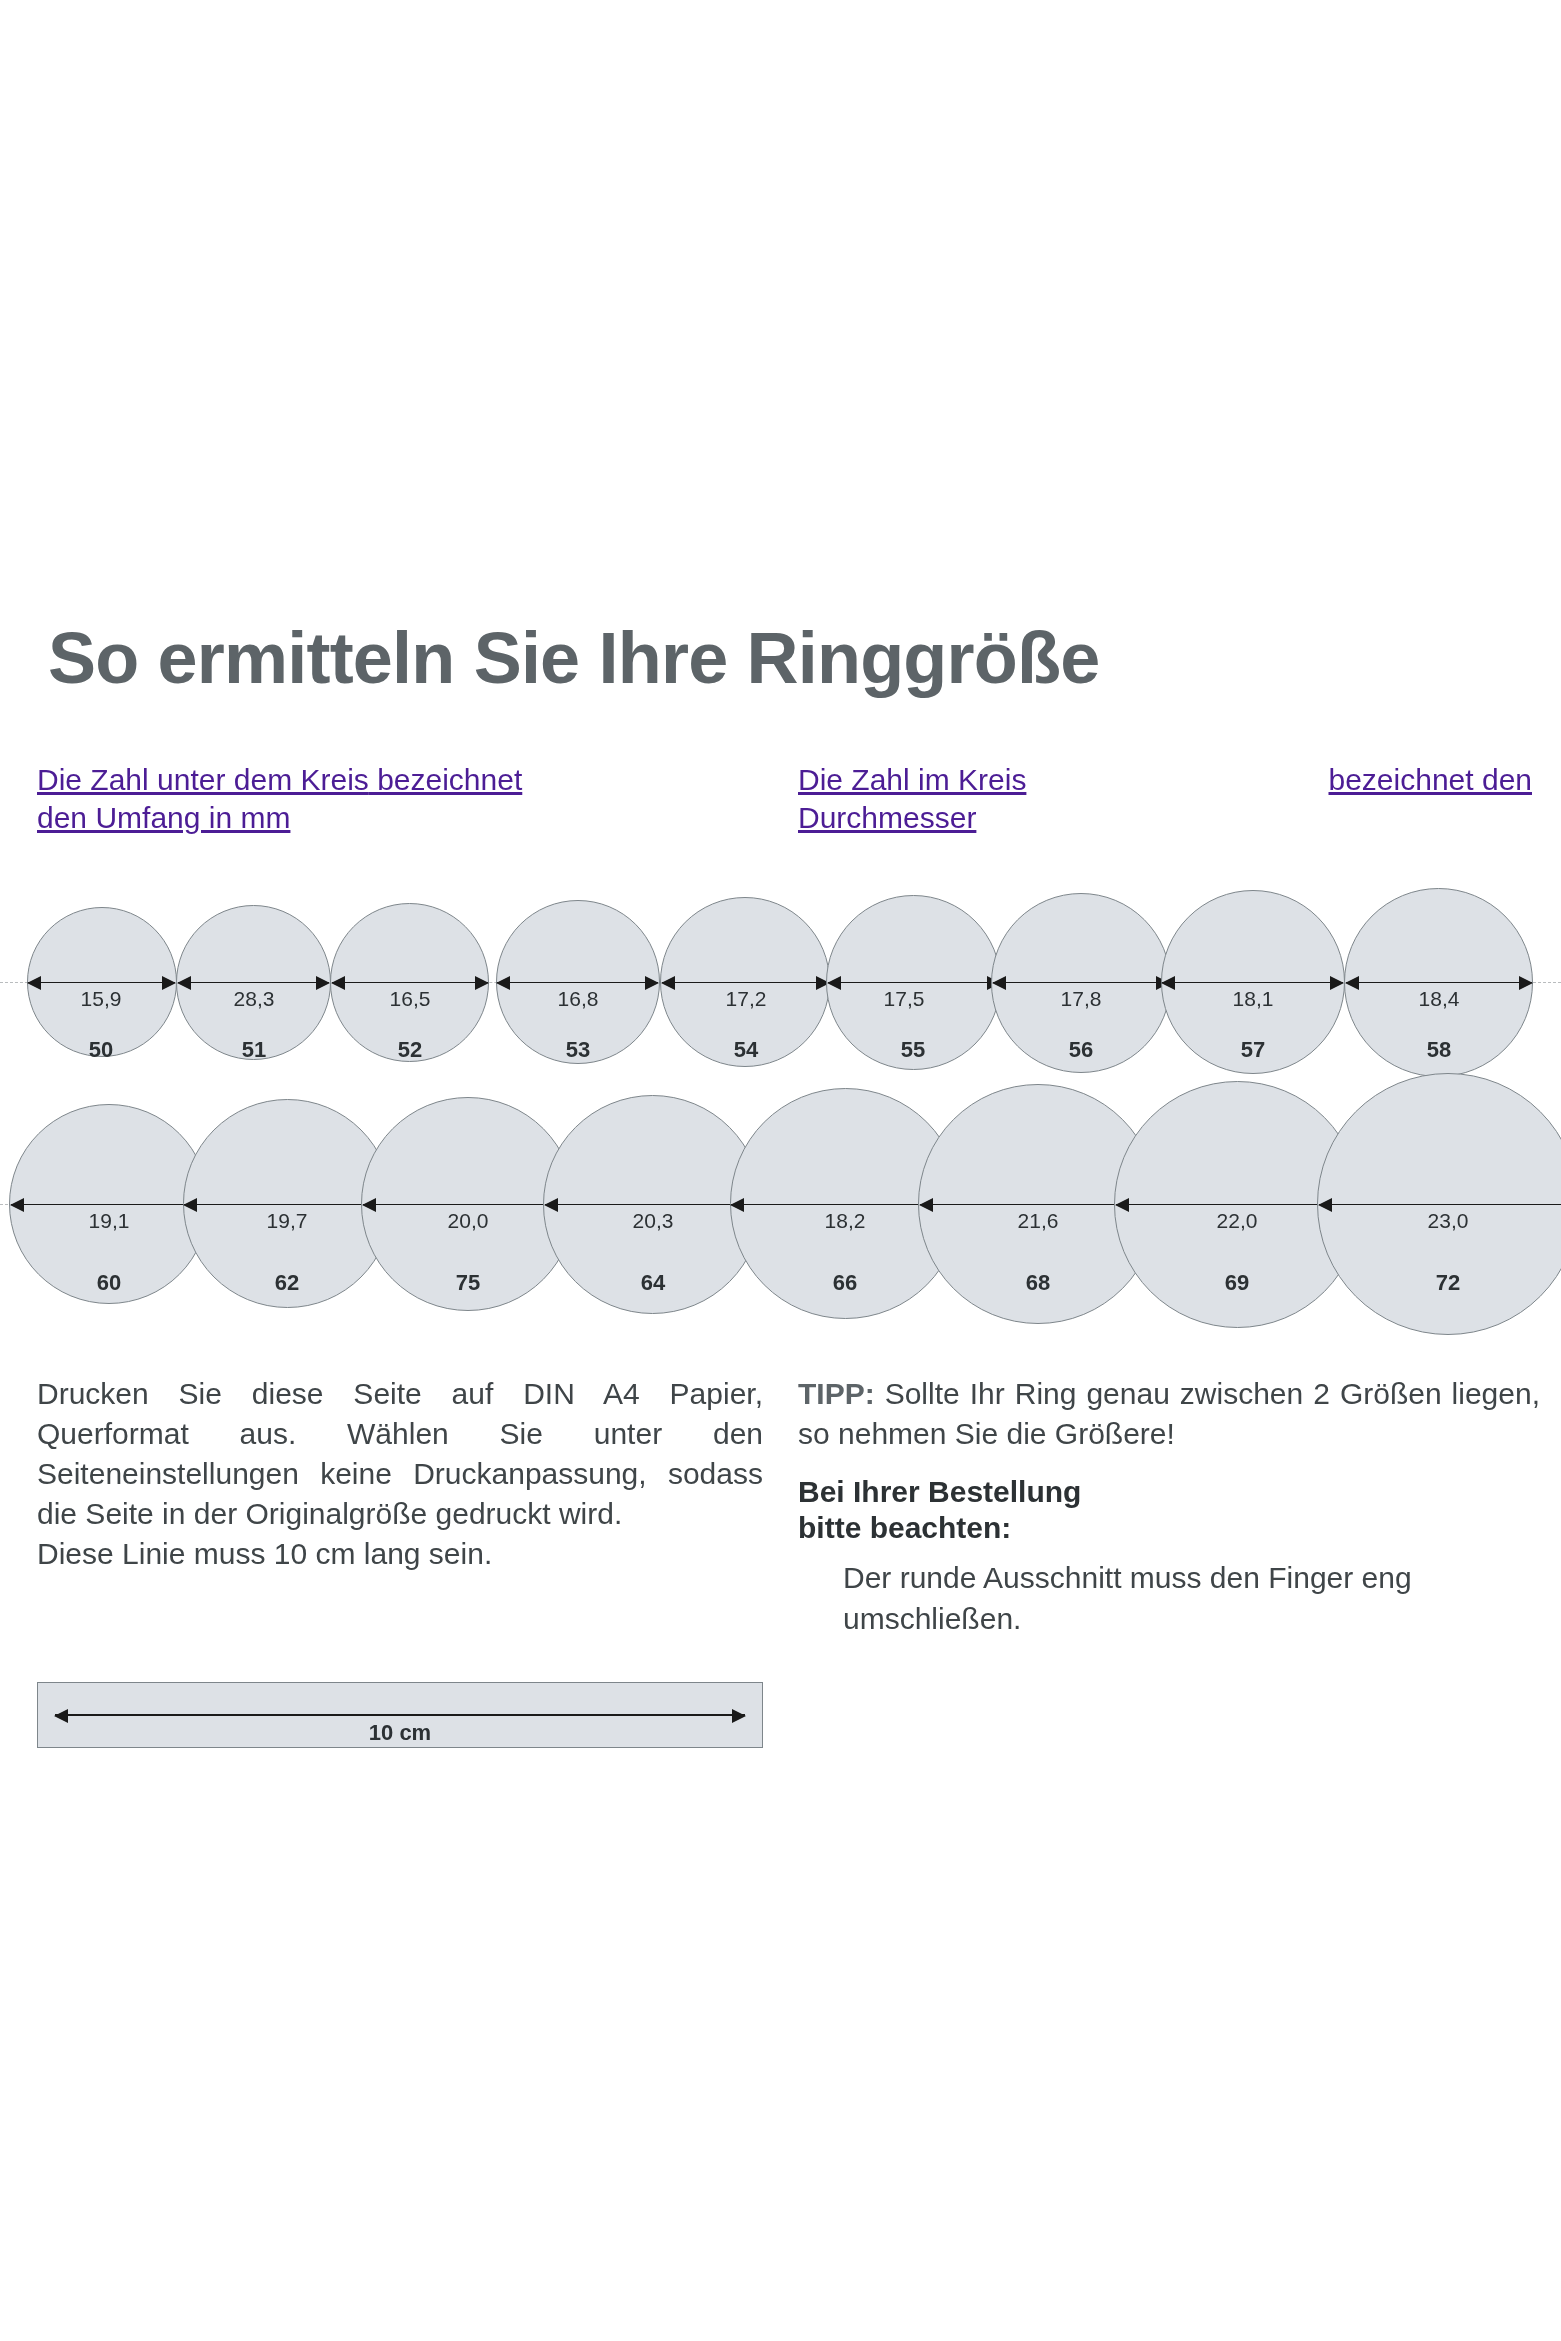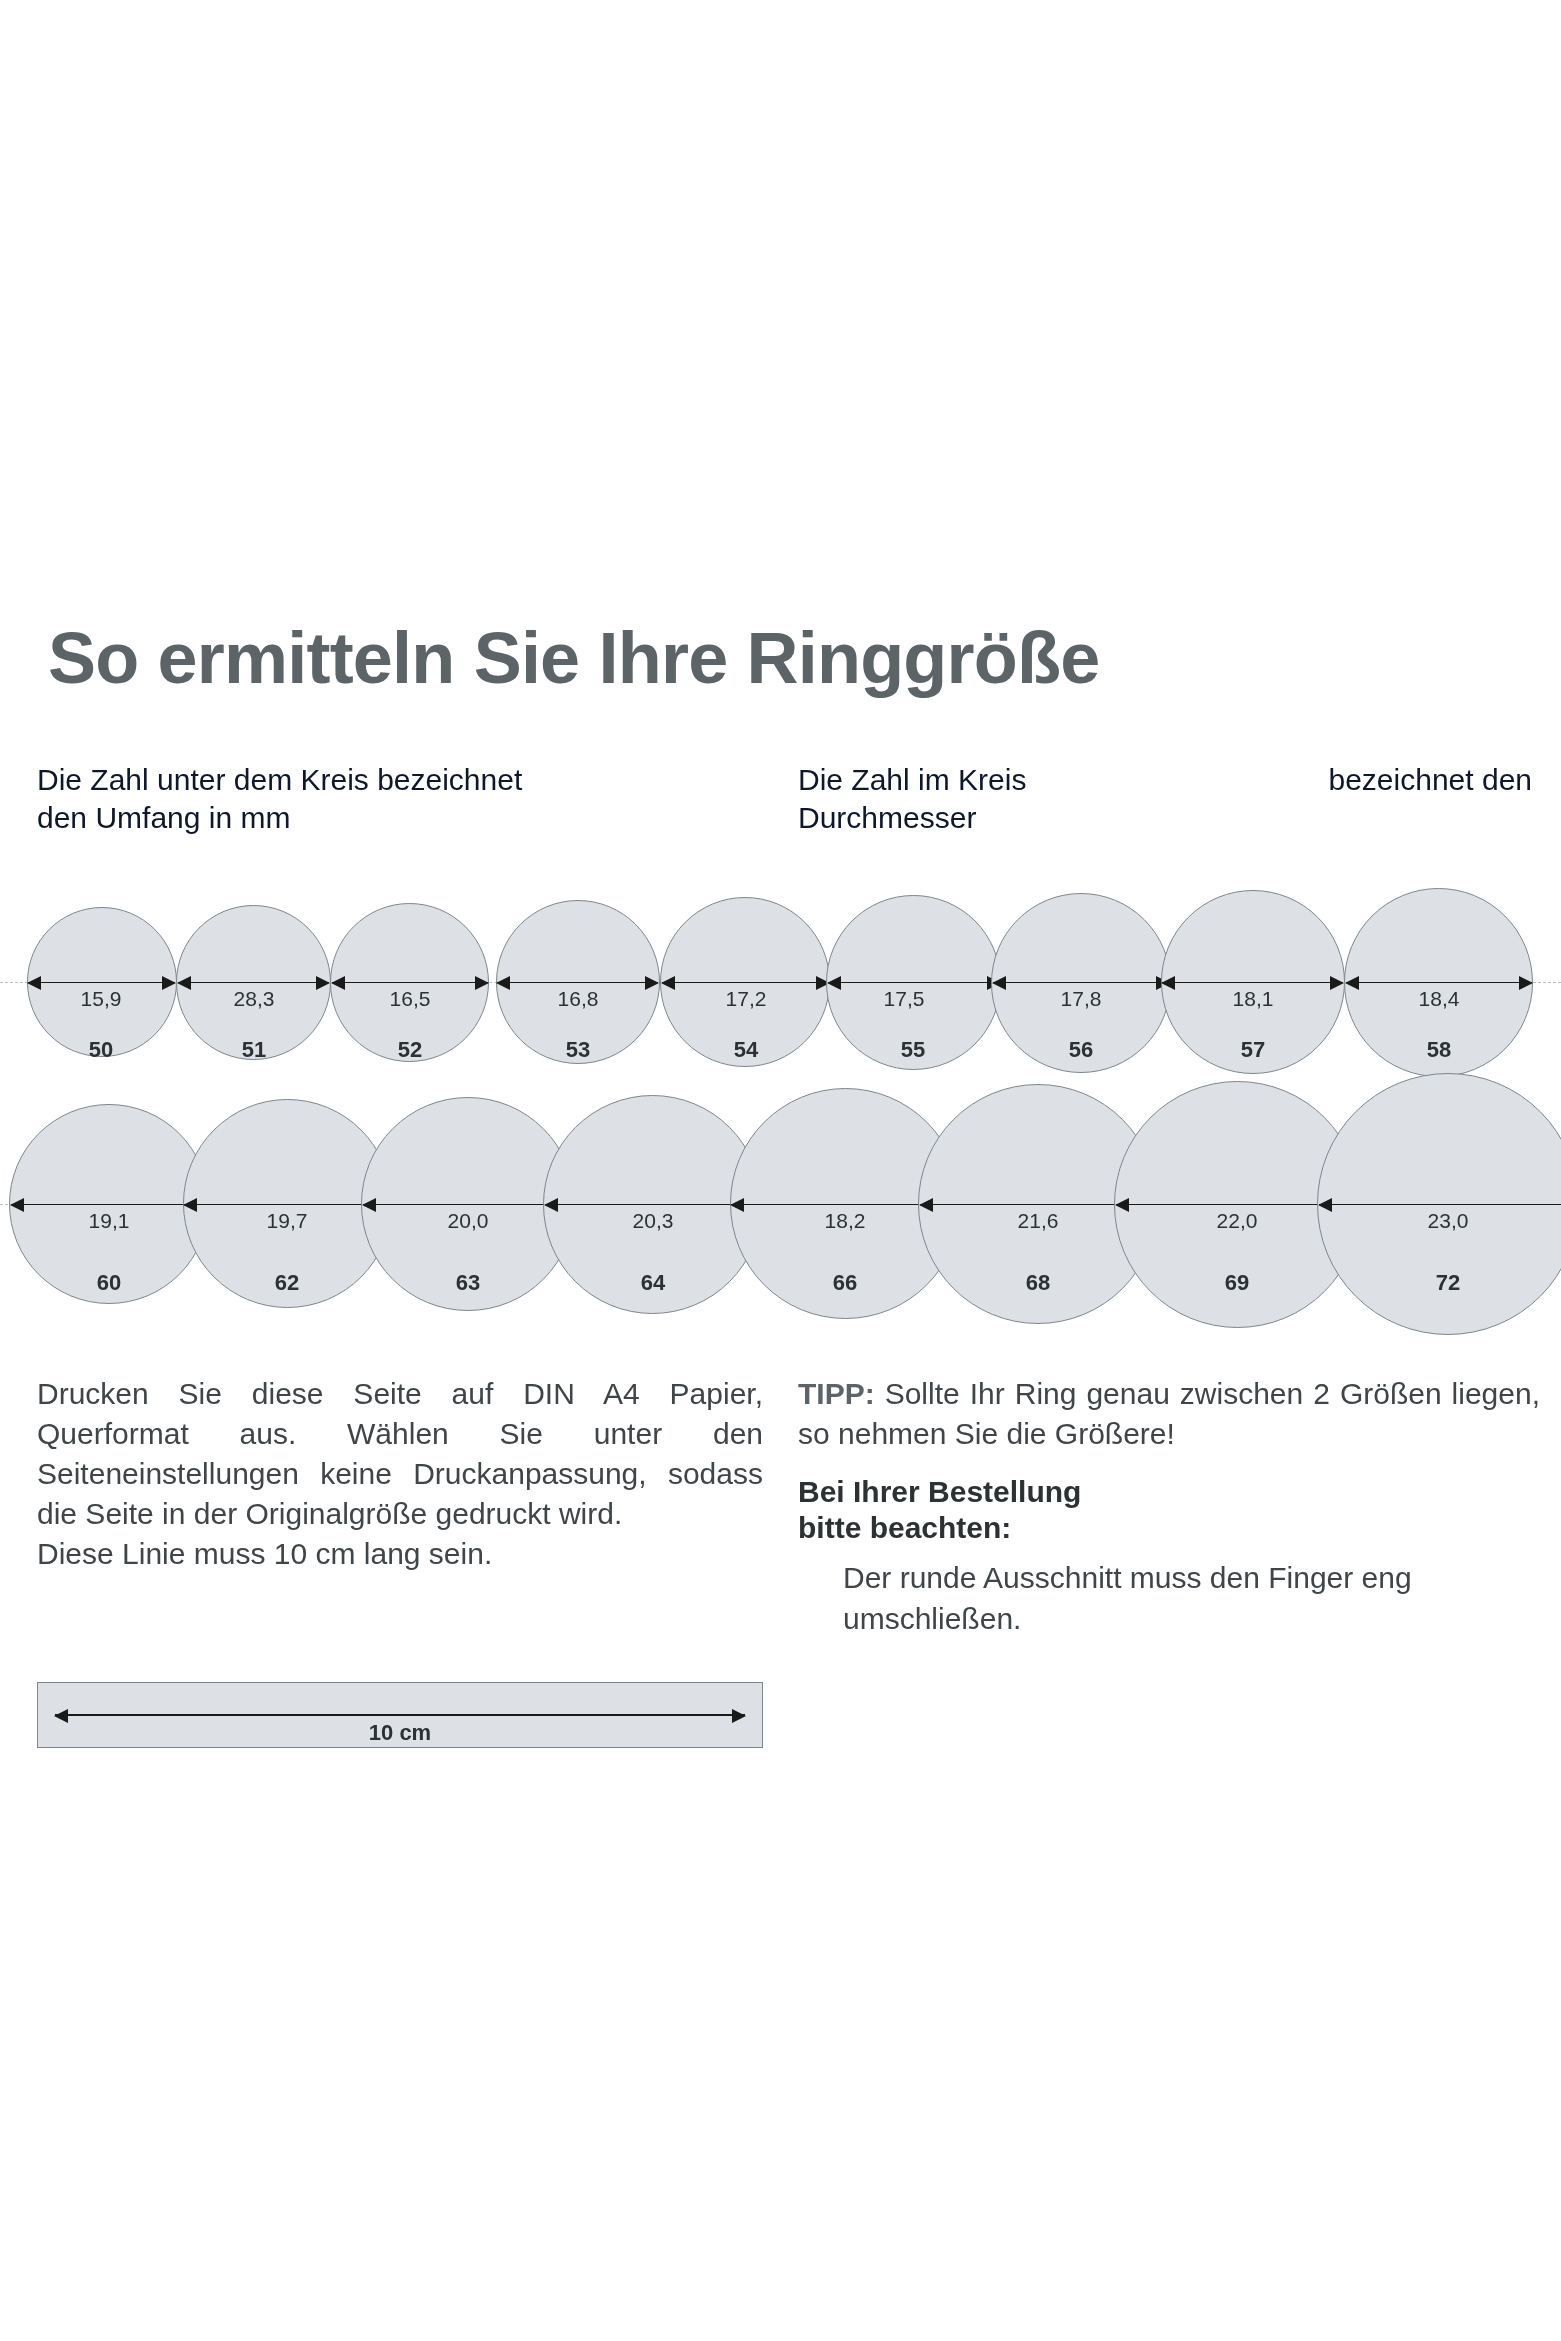--- a/index.html
+++ b/index.html
@@ -34,21 +34,22 @@
     color: #5d6468;
     letter-spacing: -0.8px;
     white-space: nowrap;
   }
 
   
   .intro {
     position: absolute;
     font-size: 30px;
     line-height: 1.28;
-    color: #0f172a;
+    color: #4c1d95;
+    text-decoration: underline;
   }
   #intro-left  { left: 37px;  top: 761px; width: 726px; }
   #intro-right { left: 798px; top: 761px; width: 734px; }
   .justify-line {
     display: flex;
     justify-content: space-between;
   }
 
   
   .ring-row {
@@ -282,21 +283,21 @@
         <span class="arrow right"></span>
       </div>
       <div class="dia-label" style="left: 287px; top: 112px;">19,7</div>
       <div class="circ-label" style="left: 287px; top: 173px;">62</div>
       <div class="ring" style="width: 214px; height: 214px; left: 361px; top: 0px;"></div>
       <div class="ring-dia" style="left: 363px; width: 211px; top: 107px;">
         <span class="arrow left"></span>
         <span class="arrow right"></span>
       </div>
       <div class="dia-label" style="left: 468px; top: 112px;">20,0</div>
-      <div class="circ-label" style="left: 468px; top: 173px;">63</div>
+      <div class="circ-label" style="left: 468px; top: 173px;">75</div>
       <div class="ring" style="width: 219px; height: 219px; left: 543px; top: -2.3px;"></div>
       <div class="ring-dia" style="left: 545px; width: 215px; top: 107px;">
         <span class="arrow left"></span>
         <span class="arrow right"></span>
       </div>
       <div class="dia-label" style="left: 653px; top: 112px;">20,3</div>
       <div class="circ-label" style="left: 653px; top: 173px;">64</div>
       <div class="ring" style="width: 231px; height: 231px; left: 730px; top: -8.6px;"></div>
       <div class="ring-dia" style="left: 731px; width: 228px; top: 107px;">
         <span class="arrow left"></span>

